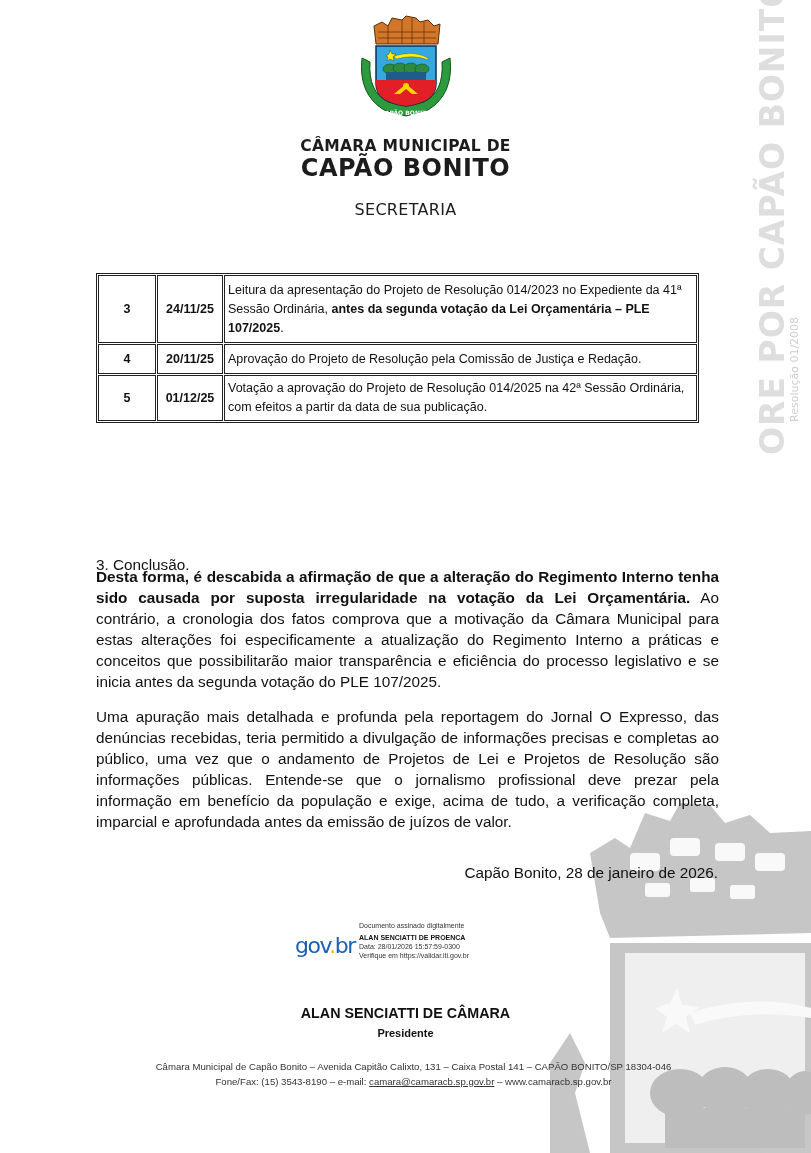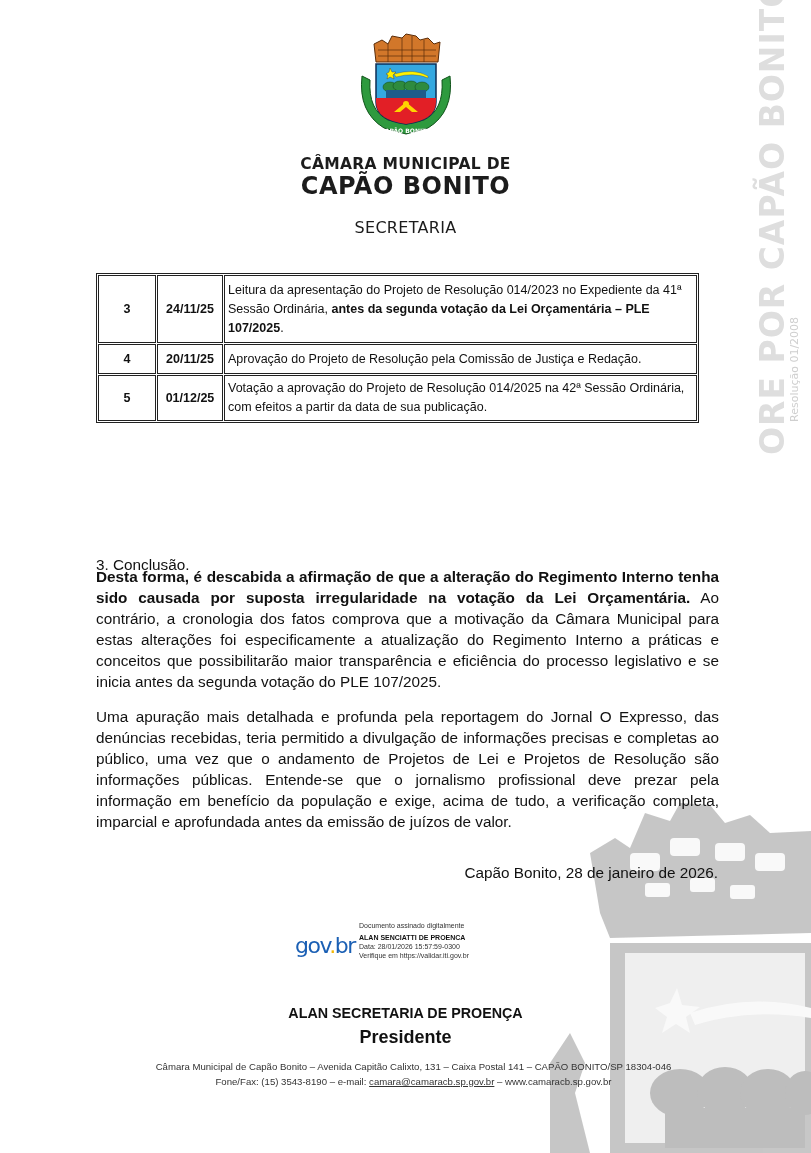--- a/index.html
+++ b/index.html
@@ -9,21 +9,21 @@
   
   .wm-coat { position: absolute; left: 530px; right: 0; bottom: 0; height: 360px; }
   .wm-coat svg { width: 100%; height: 100%; }
   .wm-big { position: absolute; left: 753px; top: 455px; transform: rotate(-90deg); transform-origin: left top;
         font-family: "DejaVu Sans", sans-serif; font-weight: bold; font-size: 33px; color: #dedede;
         white-space: nowrap; letter-spacing: 1px; }
   .wm-small { position: absolute; left: 788px; top: 422px; transform: rotate(-90deg); transform-origin: left top;
         font-family: "DejaVu Sans", sans-serif; font-size: 11px; color: #cfcfcf; white-space: nowrap; }
 
   
-  .header { position: absolute; left: 0; width: 811px; top: 32px; text-align: center; }
+  .header { position: absolute; left: 0; width: 811px; top: 14px; text-align: center; }
   .coat { width: 104px; height: 108px; margin: 0 auto; display: block; }
   .org1 { font-family: "DejaVu Sans", sans-serif; font-weight: bold; font-size: 15.5px; color: #1c1c1c;
           letter-spacing: 0.3px; margin-top: 15px; line-height: 18px; }
   .org2 { font-family: "DejaVu Sans", sans-serif; font-weight: bold; font-size: 24px; color: #1c1c1c;
           letter-spacing: 0.5px; line-height: 26px; }
   .org3 { font-family: "DejaVu Sans", sans-serif; font-size: 16px; color: #1c1c1c; margin-top: 19px;
           letter-spacing: 0.3px; }
 
   
   table.steps { position: absolute; left: 96px; top: 273px; width: 603px; border-collapse: separate;
@@ -50,21 +50,21 @@
   .sig { position: absolute; left: 295px; top: 921px; width: 220px; height: 50px; }
   .govbr { position: absolute; left: 0; top: 12px; font-family: "DejaVu Sans", sans-serif; font-weight: normal;
            font-size: 22px; letter-spacing: -1.5px; }
   .govbr .g1 { color: #1a5fb4; } .govbr .g2 { color: #f2b705; } .govbr .g3 { color: #1a5fb4; }
   .sig-lines { position: absolute; left: 64px; top: 0; font-size: 7px; line-height: 9px; color: #333; white-space: nowrap; }
   .sig-lines .signer { font-weight: bold; color: #111; margin-top: 3px; }
 
   .signer-name { position: absolute; left: 0; width: 811px; text-align: center; top: 1005px; font-weight: bold;
           font-size: 14.3px; }
   .signer-role { position: absolute; left: 0; width: 811px; text-align: center; top: 1027px; font-weight: bold;
-          font-size: 18px; }
+          font-size: 11px; }
 
   .footer { position: absolute; left: 0; width: 811px; text-align: center; font-size: 9.6px; color: #333; }
   .f1 { top: 1061px; left: 8px; }
   .f2 { top: 1076px; left: 8px; }
   .f2 a { color: #333; text-decoration: underline; }
 </style>
 </head>
 <body>
 
 <div class="wm-coat">
@@ -163,17 +163,17 @@
 <div class="sig">
   <div class="govbr"><span class="g1">gov</span><span class="g2">.</span><span class="g3">br</span></div>
   <div class="sig-lines">
     <div>Documento assinado digitalmente</div>
     <div class="signer">ALAN SENCIATTI DE PROENCA</div>
     <div>Data: 28/01/2026 15:57:59-0300</div>
     <div>Verifique em https://validar.iti.gov.br</div>
   </div>
 </div>
 
-<div class="signer-name">ALAN SECRETARIA DE PROENÇA</div>
+<div class="signer-name">ALAN SENCIATTI DE CÂMARA</div>
 <div class="signer-role">Presidente</div>
 
 <div class="footer f1">Câmara Municipal de Capão Bonito – Avenida Capitão Calixto, 131 – Caixa Postal 141 – CAPÃO BONITO/SP 18304-046</div>
 <div class="footer f2"><span>Fone/Fax: (15) 3543-8190 – e-mail: </span><a>camara@camaracb.sp.gov.br</a><span> – www.camaracb.sp.gov.br</span></div>
 
 </body></html>

